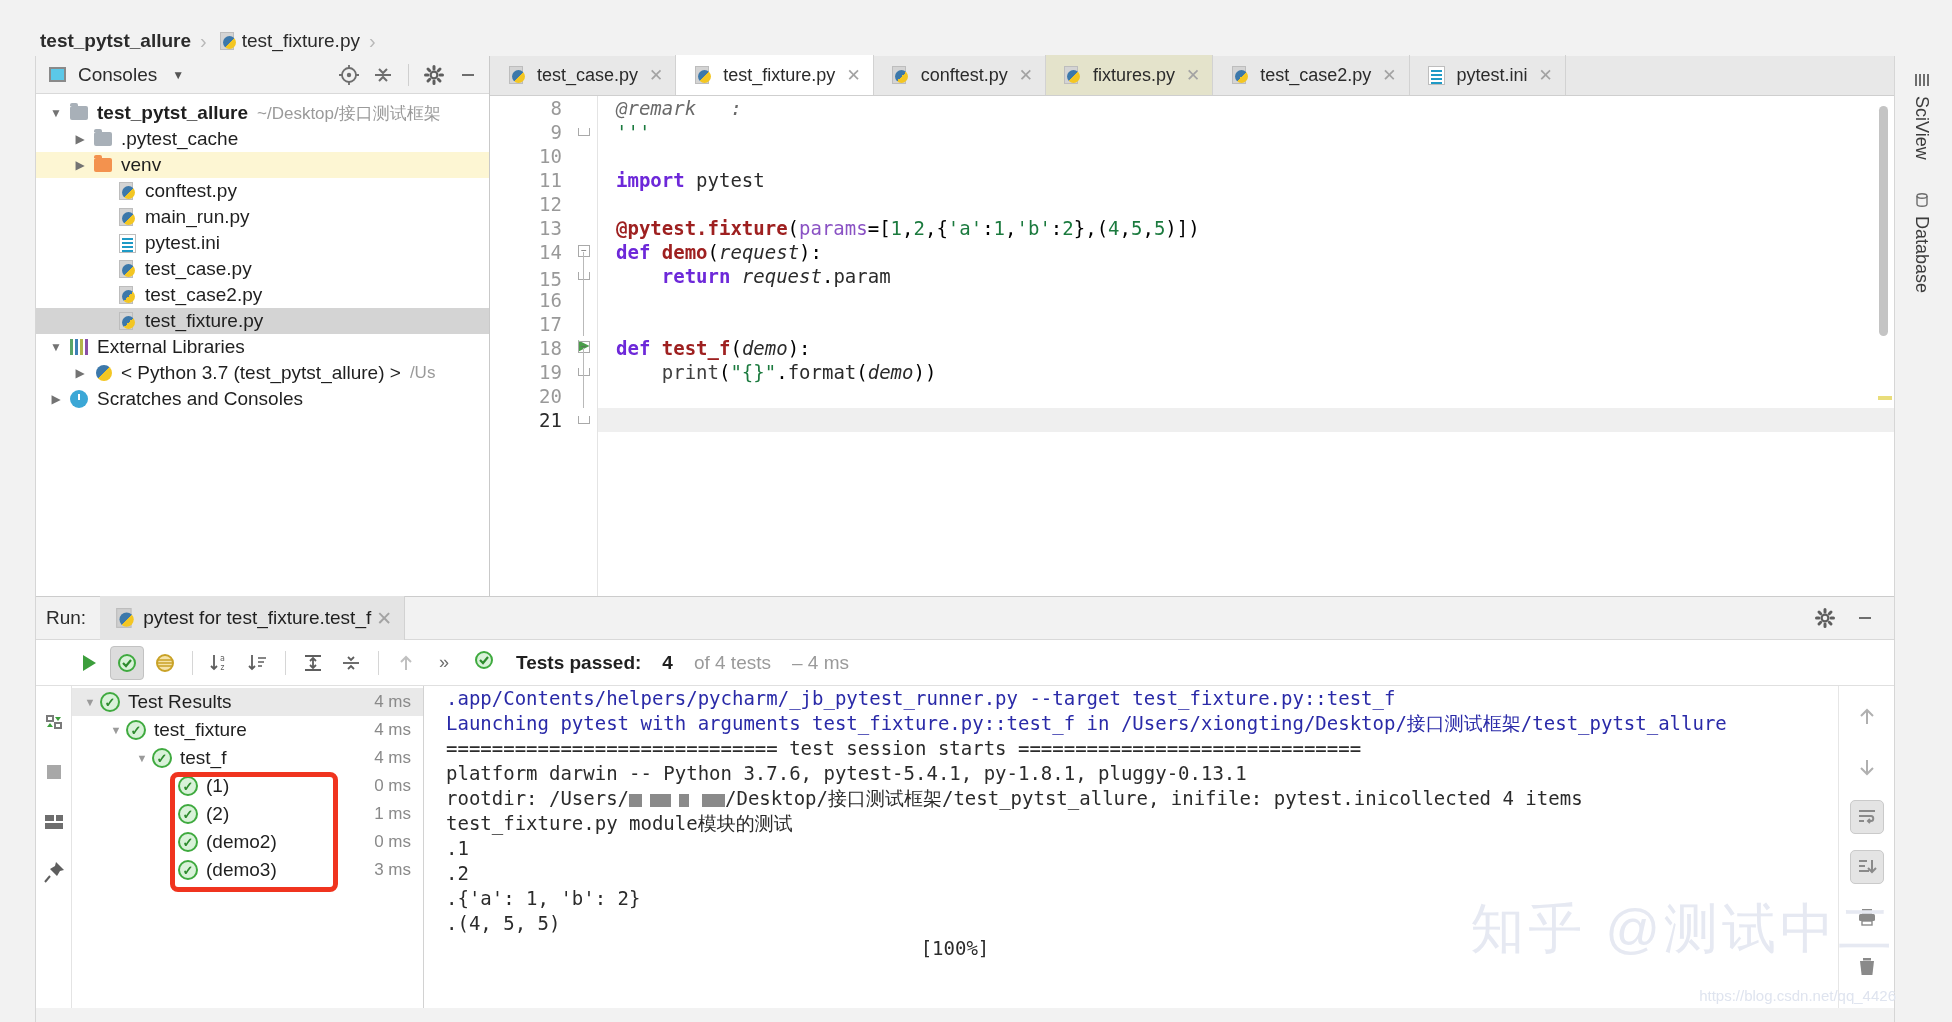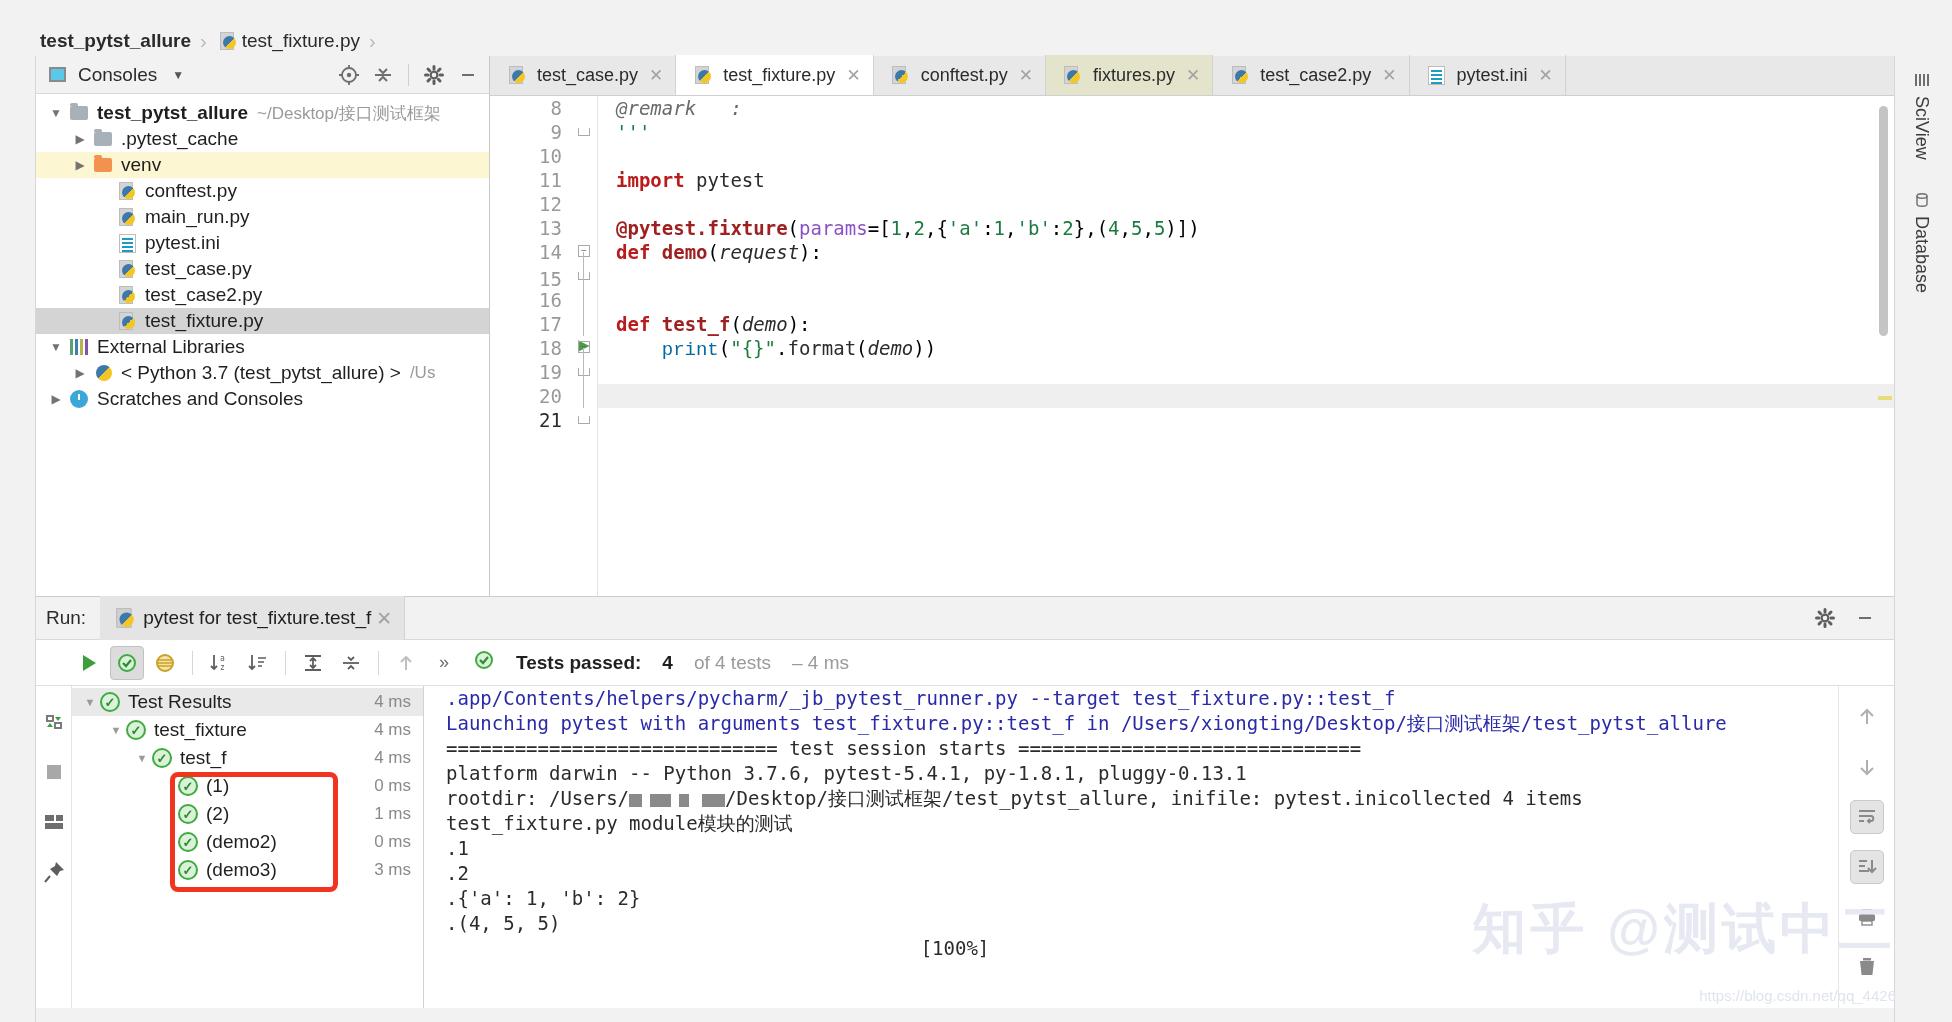--- a/index.html
+++ b/index.html
@@ -13,21 +13,21 @@
 
   
   .wm-left {
     position: absolute; left: 2px; top: 150px; width: 34px;
     font-size: 34px; color: #e9e9ee; line-height: 1.9;
     writing-mode: vertical-rl; letter-spacing: 34px;
     user-select: none; z-index: 0;
   }
   .wm-big {
     position: absolute; right: 56px; bottom: 56px;
-    font-size: 54px; color: #e6e9f2; font-weight: 700;
+    font-size: 54px; color: #e6e9f2; font-weight: 400;
     letter-spacing: 4px; white-space: nowrap; z-index: 40; user-select: none;
   }
   .wm-url {
     position: absolute; right: 56px; bottom: 18px;
     font-size: 15px; color: #dfe4ef; white-space: nowrap; z-index: 40; user-select:none;
   }
 
   
   .crumbs {
     position: absolute; left: 0; top: 26px; height: 30px; width: 1952px;
@@ -105,29 +105,29 @@
   .fold { position: absolute; left: 82px; top: 0; width: 26px; height: 100%; background: #fff; border-right: 1px solid #e4e4e4; }
   .codearea { position: absolute; left: 108px; top: 0; right: 0; height: 100%; }
   .cline {
     position: relative; height: 24px; line-height: 24px;
     font-family: "DejaVu Sans Mono", monospace; font-size: 19px; white-space: pre;
   }
   .ln { position: absolute; width: 72px; text-align: right; font-family: "DejaVu Sans Mono", monospace;
         font-size: 19px; color: #999; line-height: 24px; }
   .cline.cur { background: #efefef; }
   .ln.cur { color: #2b2b2b; }
-  .kw   { color: #b91c1c; font-weight: 700; }
+  .kw   { color: #6d28d9; font-weight: 700; }
   .dec  { color: #9e2020; font-weight: 700; }
   .fn   { color: #9e2020; font-weight: 700; }
   .num  { color: #1b7a3e; }
   .str  { color: #1b7a3e; }
   .param{ color: #8a52c4; }
   .ital { font-style: italic; color: #2b2b2b; }
   .cmt  { color: #6a6a6a; font-style: italic; }
-  .call { color: #0369a1; font-family: Liberation Mono, monospace; }
+  .call { color: #404040; }
   .plain{ color: #2b2b2b; }
   .docq { color: #1b7a3e; }
 
   .runmark { position: absolute; left: 88px; width: 18px; height: 24px; color: #4a9e4a; font-size: 15px; }
   .foldg { position: absolute; left: 88px; width: 16px; height: 24px; }
   .foldbox { position: absolute; left: 0; top: 5px; width: 12px; height: 12px; border: 1px solid #a9a9a9; color:#666;
              font-size: 10px; line-height: 10px; text-align: center; }
   .foldend { position: absolute; left: 0; top: 8px; width: 12px; height: 8px; border: 1px solid #a9a9a9; border-top: none; }
   .foldline { position: absolute; left: 5px; top: 0; width: 1px; height: 24px; background: #b9b9b9; }
 
@@ -440,20 +440,21 @@
         </div>
       <div class="fold"></div>
       <div class="codearea" id="code-lines">
           <div class="cline" style="padding-left: 18px;"><span class="cmt">@remark   :</span></div>
           <div class="cline" style="padding-left: 18px;"><span class="docq">'''</span></div>
           <div class="cline" style="padding-left: 18px;"></div>
           <div class="cline" style="padding-left: 18px;"><span class="kw">import</span> <span class="plain">pytest</span></div>
           <div class="cline" style="padding-left: 18px;"></div>
           <div class="cline" style="padding-left: 18px;"><span class="dec">@pytest.fixture</span>(<span class="param">params</span>=[<span class="num">1</span>,<span class="num">2</span>,{<span class="str">'a'</span>:<span class="num">1</span>,<span class="str">'b'</span>:<span class="num">2</span>},(<span class="num">4</span>,<span class="num">5</span>,<span class="num">5</span>)])</div>
           <div class="cline" style="padding-left: 18px;"><span class="kw">def</span> <span class="fn">demo</span>(<span class="ital">request</span>):</div>
+          <div class="cline" style="padding-left: 18px;">    <span class="kw">return</span> <span class="ital">request</span>.<span class="plain">param</span></div>
           <div class="cline" style="padding-left: 18px;"></div>
           <div class="cline" style="padding-left: 18px;"></div>
           <div class="cline" style="padding-left: 18px;"><span class="kw">def</span> <span class="fn">test_f</span>(<span class="ital">demo</span>):</div>
           <div class="cline" style="padding-left: 18px;">    <span class="call">print</span>(<span class="str">"{}"</span>.<span class="plain">format</span>(<span class="ital">demo</span>))</div>
           <div class="cline" style="padding-left: 18px;"></div>
           <div class="cline cur" style="padding-left: 18px;"></div>
         </div>
       <div class="ed-mark-y"></div>
       <div class="ed-scroll"></div>
     <div class="foldg" style="top: 24px;">

